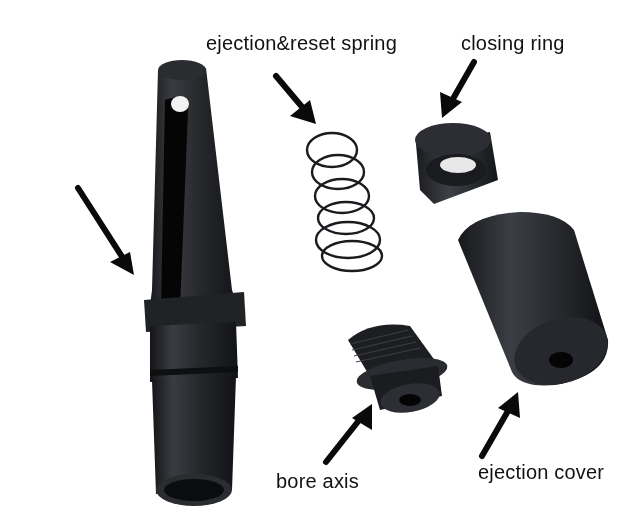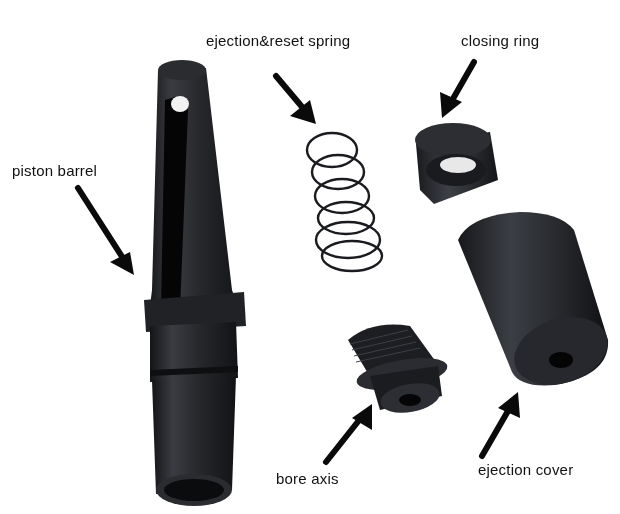--- a/index.html
+++ b/index.html
@@ -1,17 +1,17 @@
 <!DOCTYPE html>
 <html><head>
 <meta charset="utf-8">
 <style>
   html, body { margin: 0; padding: 0; background: #ffffff; }
   .canvas { position: relative; width: 620px; height: 514px; background: #ffffff; overflow: hidden; font-family: "Liberation Sans", sans-serif; }
-  .label { position: absolute; font-size: 15px; color: #111111; white-space: nowrap; letter-spacing: 0.2px; }
+  .label { position: absolute; font-size: 20px; color: #111111; white-space: nowrap; letter-spacing: 0.2px; }
   svg.art { position: absolute; left: 0; top: 0; }
 </style>
 </head>
 <body>
 
 <div class="canvas">
 
   <svg class="art" width="620" height="514" viewBox="0 0 620 514">
     <defs>
       <linearGradient id="barrelGrad" x1="0" x2="1" y1="0" y2="0">
@@ -108,18 +108,17 @@
         <polygon points="372,404 372,430 352,418" stroke="none"></polygon>
       </g>
 
       <g>
         <line x1="482" y1="456" x2="512" y2="404" stroke-width="6"></line>
         <polygon points="518,392 520,418 498,408" stroke="none"></polygon>
       </g>
     </g>
   </svg>
 
-  <div class="label" style="left:12px; top:162px;">piston barrel</div>
   <div class="label" style="left:206px; top:32px;">ejection&amp;reset spring</div>
   <div class="label" style="left:276px; top:470px;">bore axis</div>
   <div class="label" style="left:461px; top:32px;">closing ring</div>
   <div class="label" style="left:430px; top:461px;margin-left:48px;">ejection cover</div>
 </div>
 
 </body></html>

